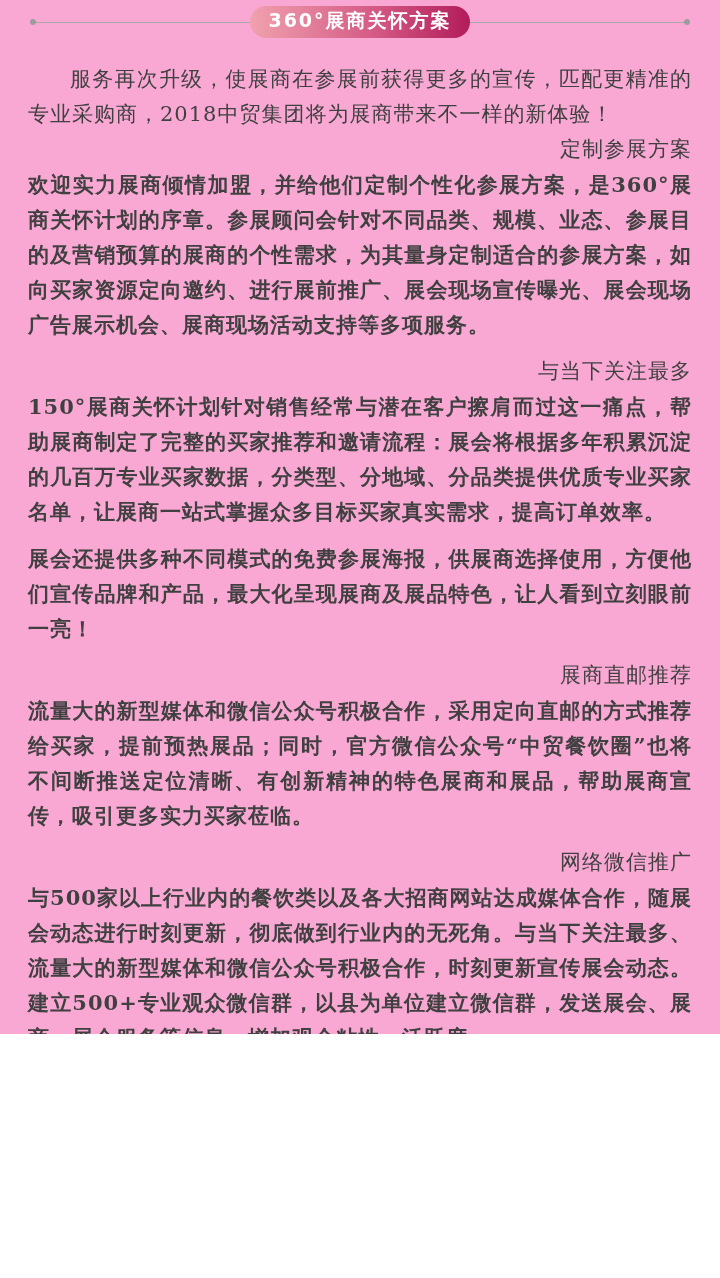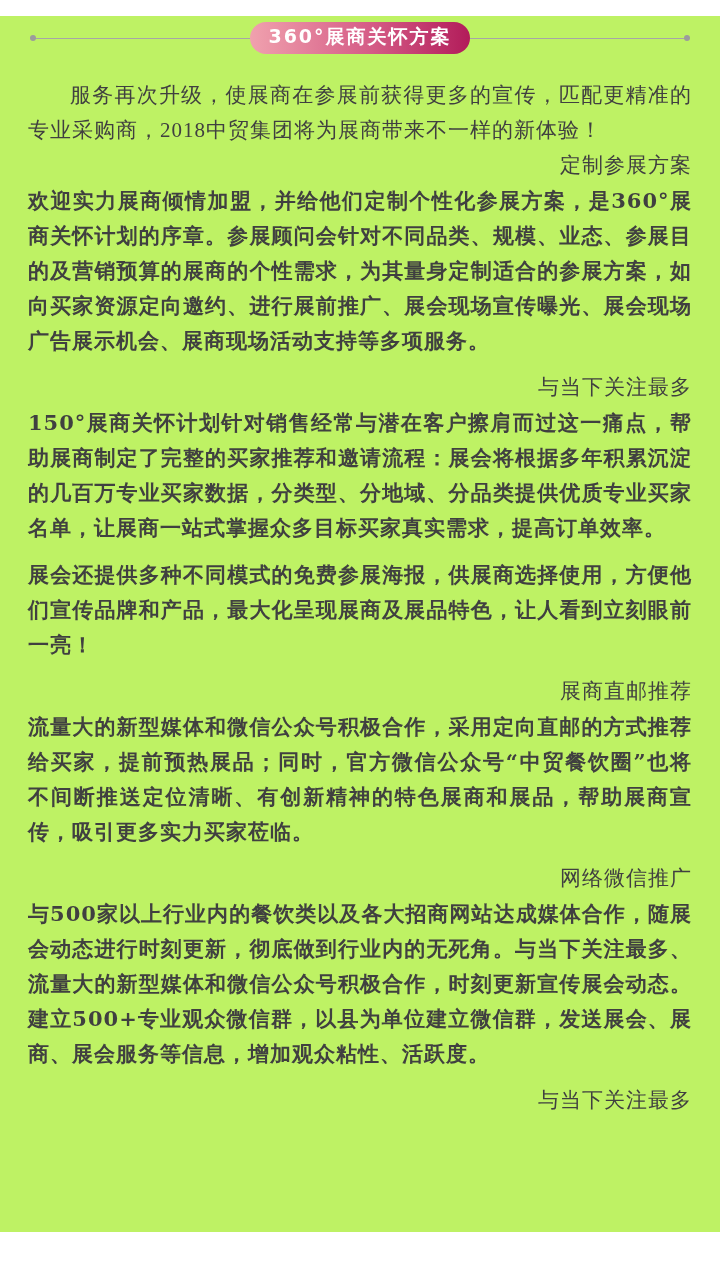--- a/index.html
+++ b/index.html
@@ -1,22 +1,22 @@
 <!DOCTYPE html>
 <html lang="zh"><head>
 <meta charset="utf-8">
 <style>
   * { margin: 0; padding: 0; box-sizing: border-box; }
   html, body { background: #ffffff; }
   .page {
     position: relative;
     width: 720px;
-    height: 1216px;
-    margin: 16px auto;
-    background: #bef264;
+    height: 1034px;
+    margin: 0 auto;
+    background: #f9a8d4;
     overflow: hidden;
     font-family: "DejaVu Serif", "Liberation Serif", serif;
   }
   
   .header {
     display: flex;
     align-items: center;
     height: 44px;
     padding: 0 30px;
   }
@@ -47,21 +47,21 @@
   }
   
   .article {
     margin: 18px 28px 0;
     font-size: 21px;
     line-height: 35px;
     letter-spacing: 1px;
     color: #404040;
     text-align: justify;
   }
-  .intro { text-indent: 2em; font-family: Liberation Serif, serif; }
+  .intro { text-indent: 2em; }
   .section + .section { margin-top: 12px; }
   .section-heading { text-align: right; }
   .section-body { text-align: justify; font-weight: bold; }
 </style>
 </head>
 <body>
 
 <div class="page">
 
   <div class="header">

